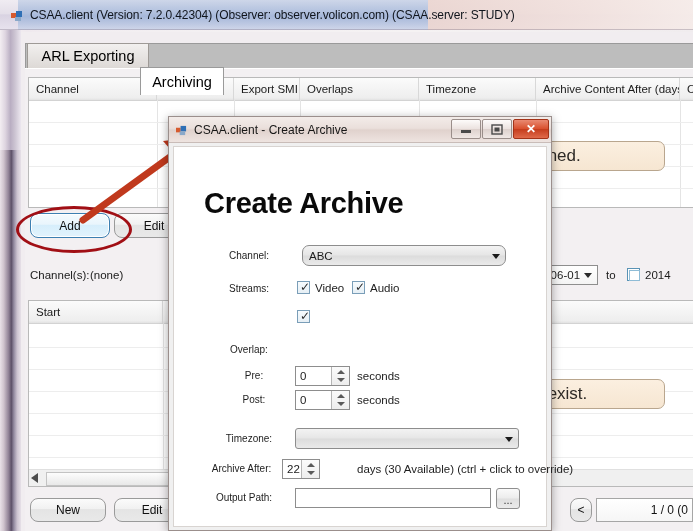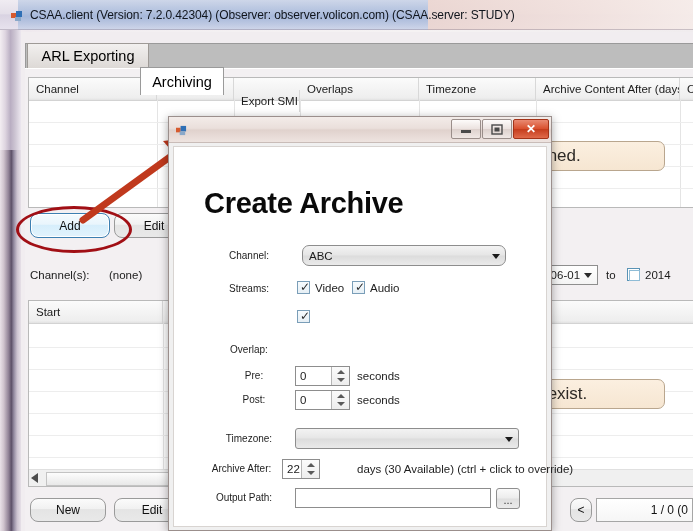--- a/index.html
+++ b/index.html
@@ -368,21 +368,21 @@
 
     <div class="tabstrip"></div>
     <div class="tabpage"></div>
     <div class="tab tab-inactive">ARL Exporting</div>
     <div class="tab tab-active">Archiving</div>
 
     <div class="grid1">
       <div class="grid-header">
         <div class="gh-cell" style="left:0px;width:128px;">Channel</div>
         <div class="gh-cell" style="left:128px;width:77px;">Streams</div>
-        <div class="gh-cell" style="left:205px;width:66px;margin-top:12px;">Export SMI</div>
+        <div class="gh-cell" style="left:205px;width:66px;">Export SMI</div>
         <div class="gh-cell" style="left:271px;width:119px;">Overlaps</div>
         <div class="gh-cell" style="left:390px;width:117px;">Timezone</div>
         <div class="gh-cell" style="left:507px;width:144px;">Archive Content After (days)</div>
         <div class="gh-cell" style="left:651px;width:14px;border-right:none;">Out</div>
       </div>
       <div class="grid-vline" style="left:128px;"></div>
       <div class="grid-vline" style="left:205px;"></div>
       <div class="grid-vline" style="left:271px;"></div>
       <div class="grid-vline" style="left:390px;"></div>
       <div class="grid-vline" style="left:507px;"></div>
@@ -391,21 +391,21 @@
       <div class="grid-hline" style="top:66px;"></div>
       <div class="grid-hline" style="top:88px;"></div>
       <div class="grid-hline" style="top:110px;"></div>
     </div>
 
     <div class="btn btn-focus" style="left:30px;top:213px;width:80px;height:25px;">Add</div>
     <div class="btn" style="left:114px;top:213px;width:80px;height:25px;">Edit</div>
     <div class="ellipse-hl" style="left:16px;top:206px;width:110px;height:41px;"></div>
 
     <div class="lbl" style="left:30px;top:269px;">Channel(s):</div>
-    <div class="lbl" style="left:90px;top:269px;margin-left:19px;">(none)</div>
+    <div class="lbl" style="left:90px;top:269px;">(none)</div>
 
     <div class="combo" style="left:528px;top:265px;width:70px;height:20px;">14-06-01
       <span class="combo-arrow"></span>
     </div>
     <div class="lbl" style="left:606px;top:269px;">to</div>
     <div class="dtbox" style="left:627px;top:268px;">
       <span class="dtbox-inner"></span>
     </div>
     <div class="lbl" style="left:645px;top:269px;">2014</div>
 
@@ -447,20 +447,21 @@
   </svg>
 
   <div id="dialog">
 
     <div class="dlg-titlebar"></div>
     <svg class="dlg-icon" viewBox="0 0 12 12">
       <rect x="0" y="3" width="5" height="5" fill="#d65a2e"></rect>
       <rect x="5" y="1" width="6" height="6" fill="#2f6fb5"></rect>
       <rect x="4" y="7" width="6" height="4" fill="#8aa8c9"></rect>
     </svg>
+    <div class="dlg-title">CSAA.client - Create Archive</div>
 
     <div class="wbtn" style="left:282px;width:30px;">
       <svg width="12" height="10" viewBox="0 0 12 10">
         <rect x="1" y="6" width="10" height="3" fill="#4a4a4a"></rect>
       </svg>
     </div>
     <div class="wbtn" style="left:313px;width:30px;">
       <svg width="12" height="11" viewBox="0 0 12 11">
         <rect x="1" y="1" width="10" height="9" fill="none" stroke="#4a4a4a" stroke-width="1.4"></rect>
         <rect x="3.5" y="3.5" width="5" height="4" fill="#4a4a4a"></rect>

